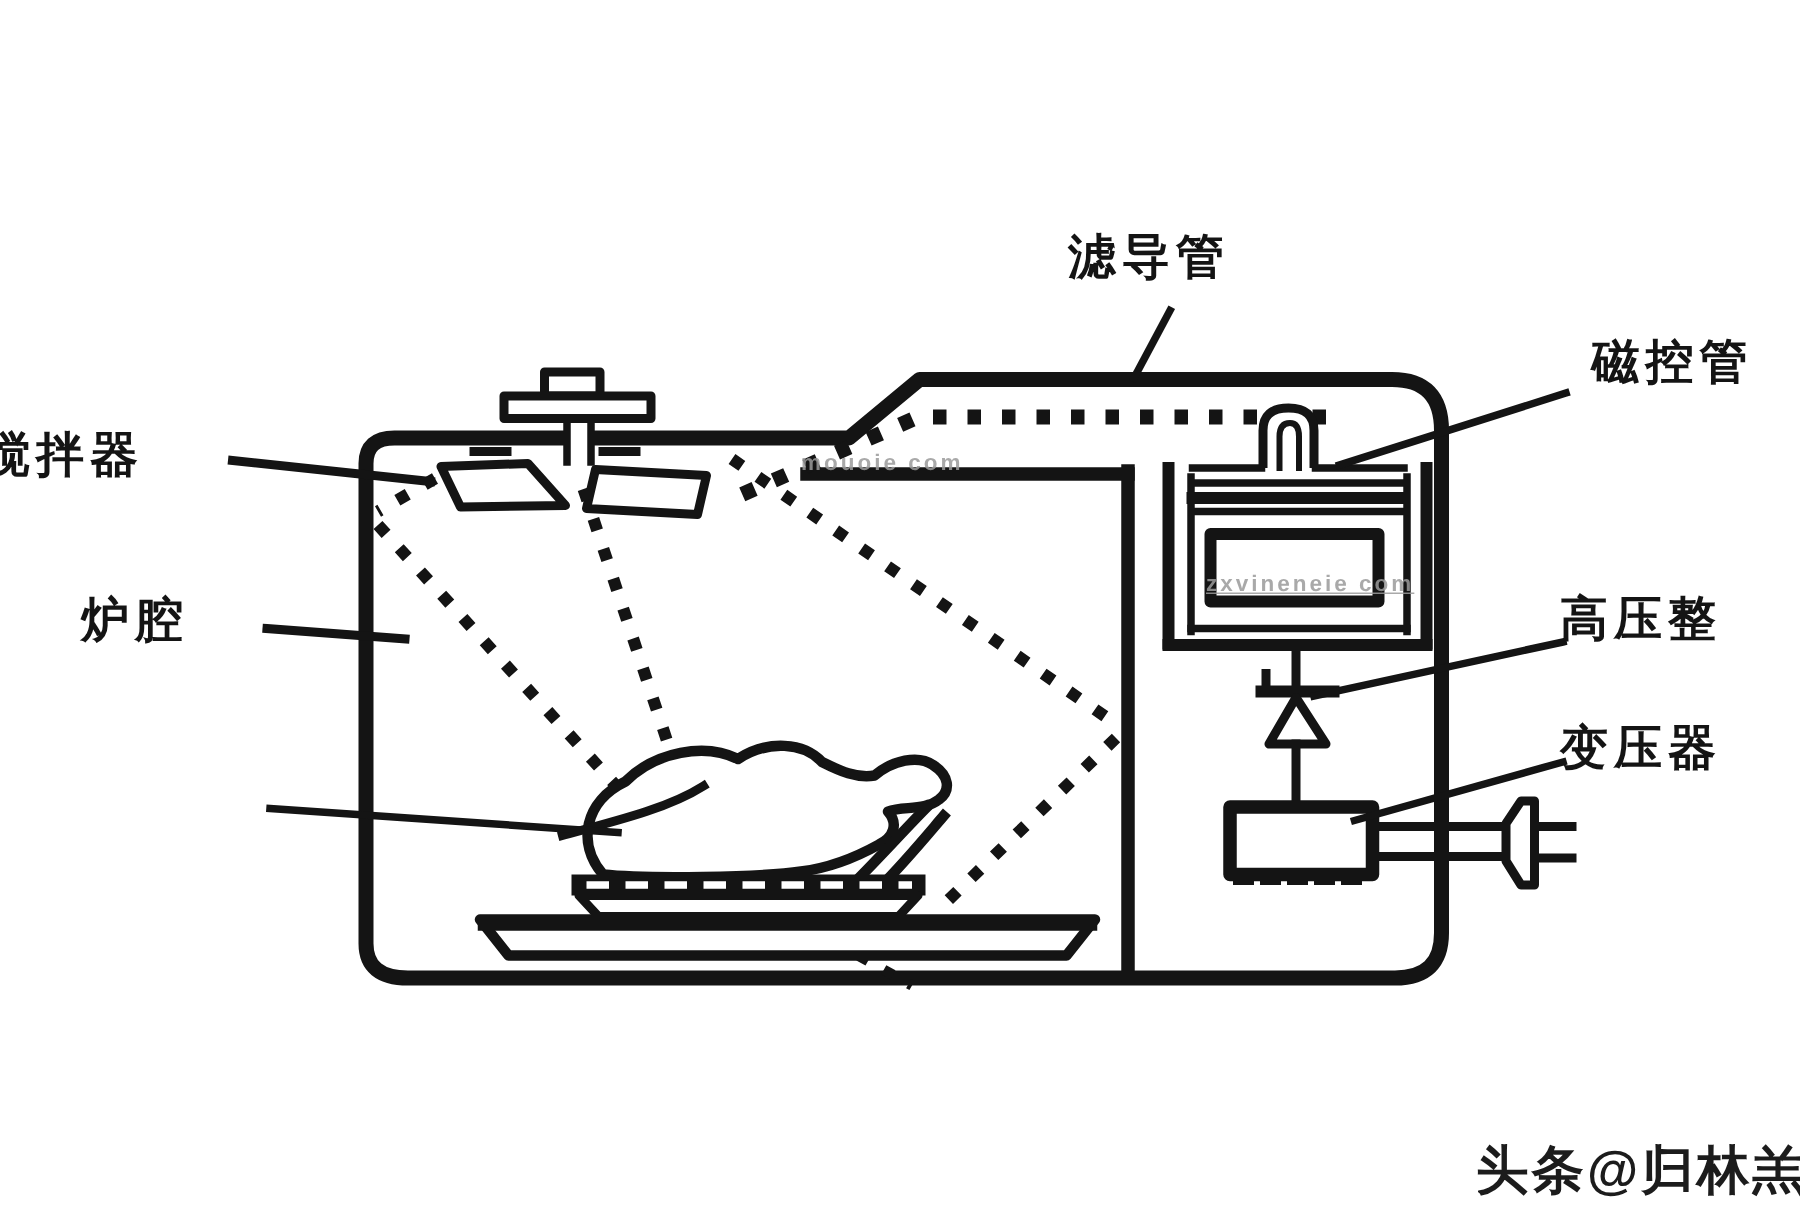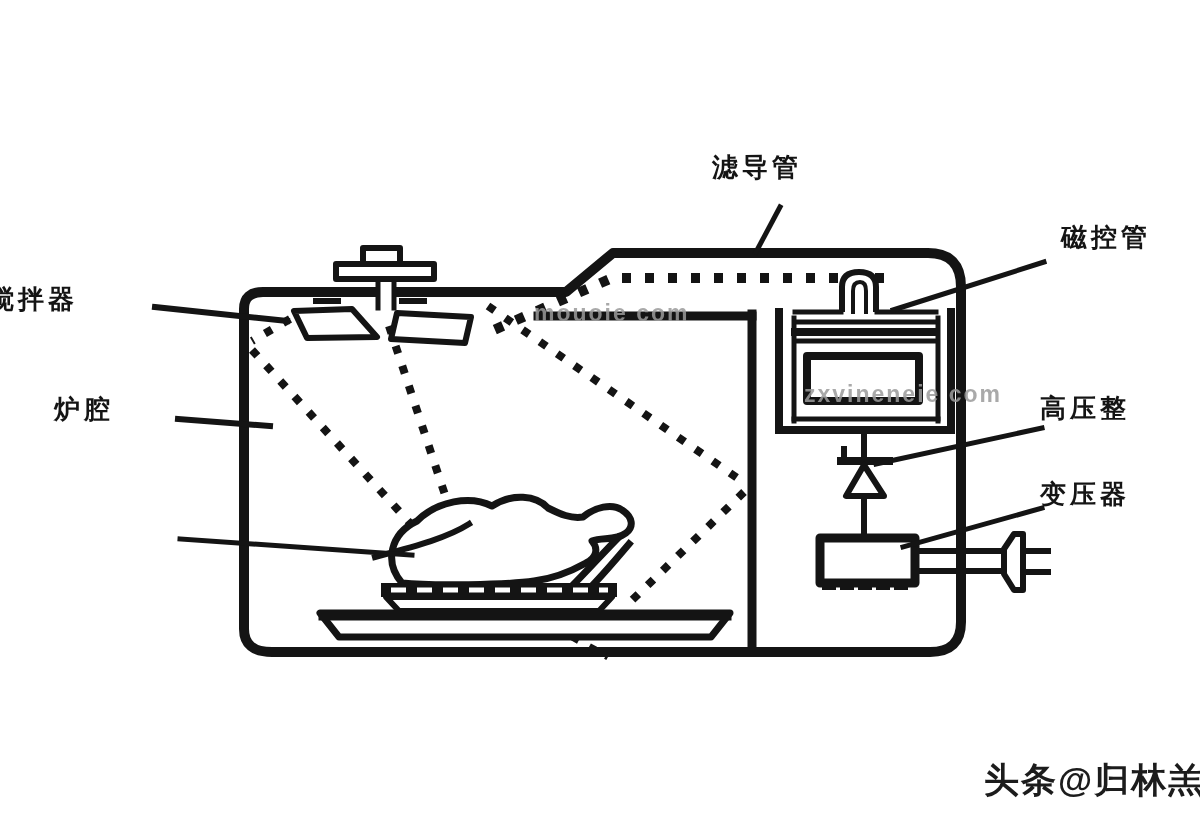--- a/index.html
+++ b/index.html
@@ -1,23 +1,23 @@
 <!DOCTYPE html>
 <html style="--line: #141414; --bg: #ffffff; --wm: #9b9b9b; --credit: #1c1c1c;"><head>
 <meta charset="utf-8">
 <style>
   html,body{margin:0;padding:0;}
   body{width:1200px;height:816px;overflow:hidden;background:var(--bg,#ffffff);
        font-family:"Liberation Sans",sans-serif;}
   #stage{position:relative;width:1200px;height:816px;background:var(--bg,#ffffff);}
   svg{position:absolute;left:0;top:0;}
   .label{position:absolute;font-weight:bold;color:var(--line,#141414);
-         font-size:26px;letter-spacing:4px;white-space:nowrap;
+         font-size:32px;letter-spacing:4px;white-space:nowrap;
          font-family:"Liberation Sans",sans-serif;}
-  .wm{position:absolute;color:var(--wm,#9b9b9b);font-size:23px;letter-spacing:2px;
+  .wm{position:absolute;color:var(--wm,#9b9b9b);font-size:15px;letter-spacing:2px;
       white-space:nowrap;opacity:.85;font-weight:bold;}
   .credit{position:absolute;color:var(--credit,#1c1c1c);font-size:35px;font-weight:bold;
           letter-spacing:2px;white-space:nowrap;}
   
   .ln   {stroke:var(--line,#141414);fill:none;stroke-linecap:square;stroke-linejoin:round;}
   .fw   {stroke:var(--line,#141414);fill:#ffffff;stroke-linejoin:round;}
   .dots {stroke:var(--line,#141414);fill:none;stroke-linecap:butt;}
 </style>
 </head>
 <body>
@@ -127,16 +127,16 @@
   </svg>
 
   <div class="label" style="left:-12px;top:282px;">搅拌器</div>
   <div class="label" style="left:54px;top:392px;">炉腔</div>
   <div class="label" style="left:712px;top:150px;">滤导管</div>
   <div class="label" style="left:1038px;top:220px;margin-left:23px;">磁控管</div>
   <div class="label" style="left:1040px;top:391px;">高压整</div>
   <div class="label" style="left:1040px;top:477px;">变压器</div>
 
   <div class="wm" style="left:534px;top:300px;">mouoie com</div>
-  <div class="wm" style="left:804px;top:381px;">zxvineneie com</div>
+  <div class="wm" style="left:804px;top:381px;text-decoration:underline;">zxvineneie com</div>
 
   <div class="credit" style="left:984px;top:757px;">头条@归林羔</div>
 </div>
 
 </body></html>

